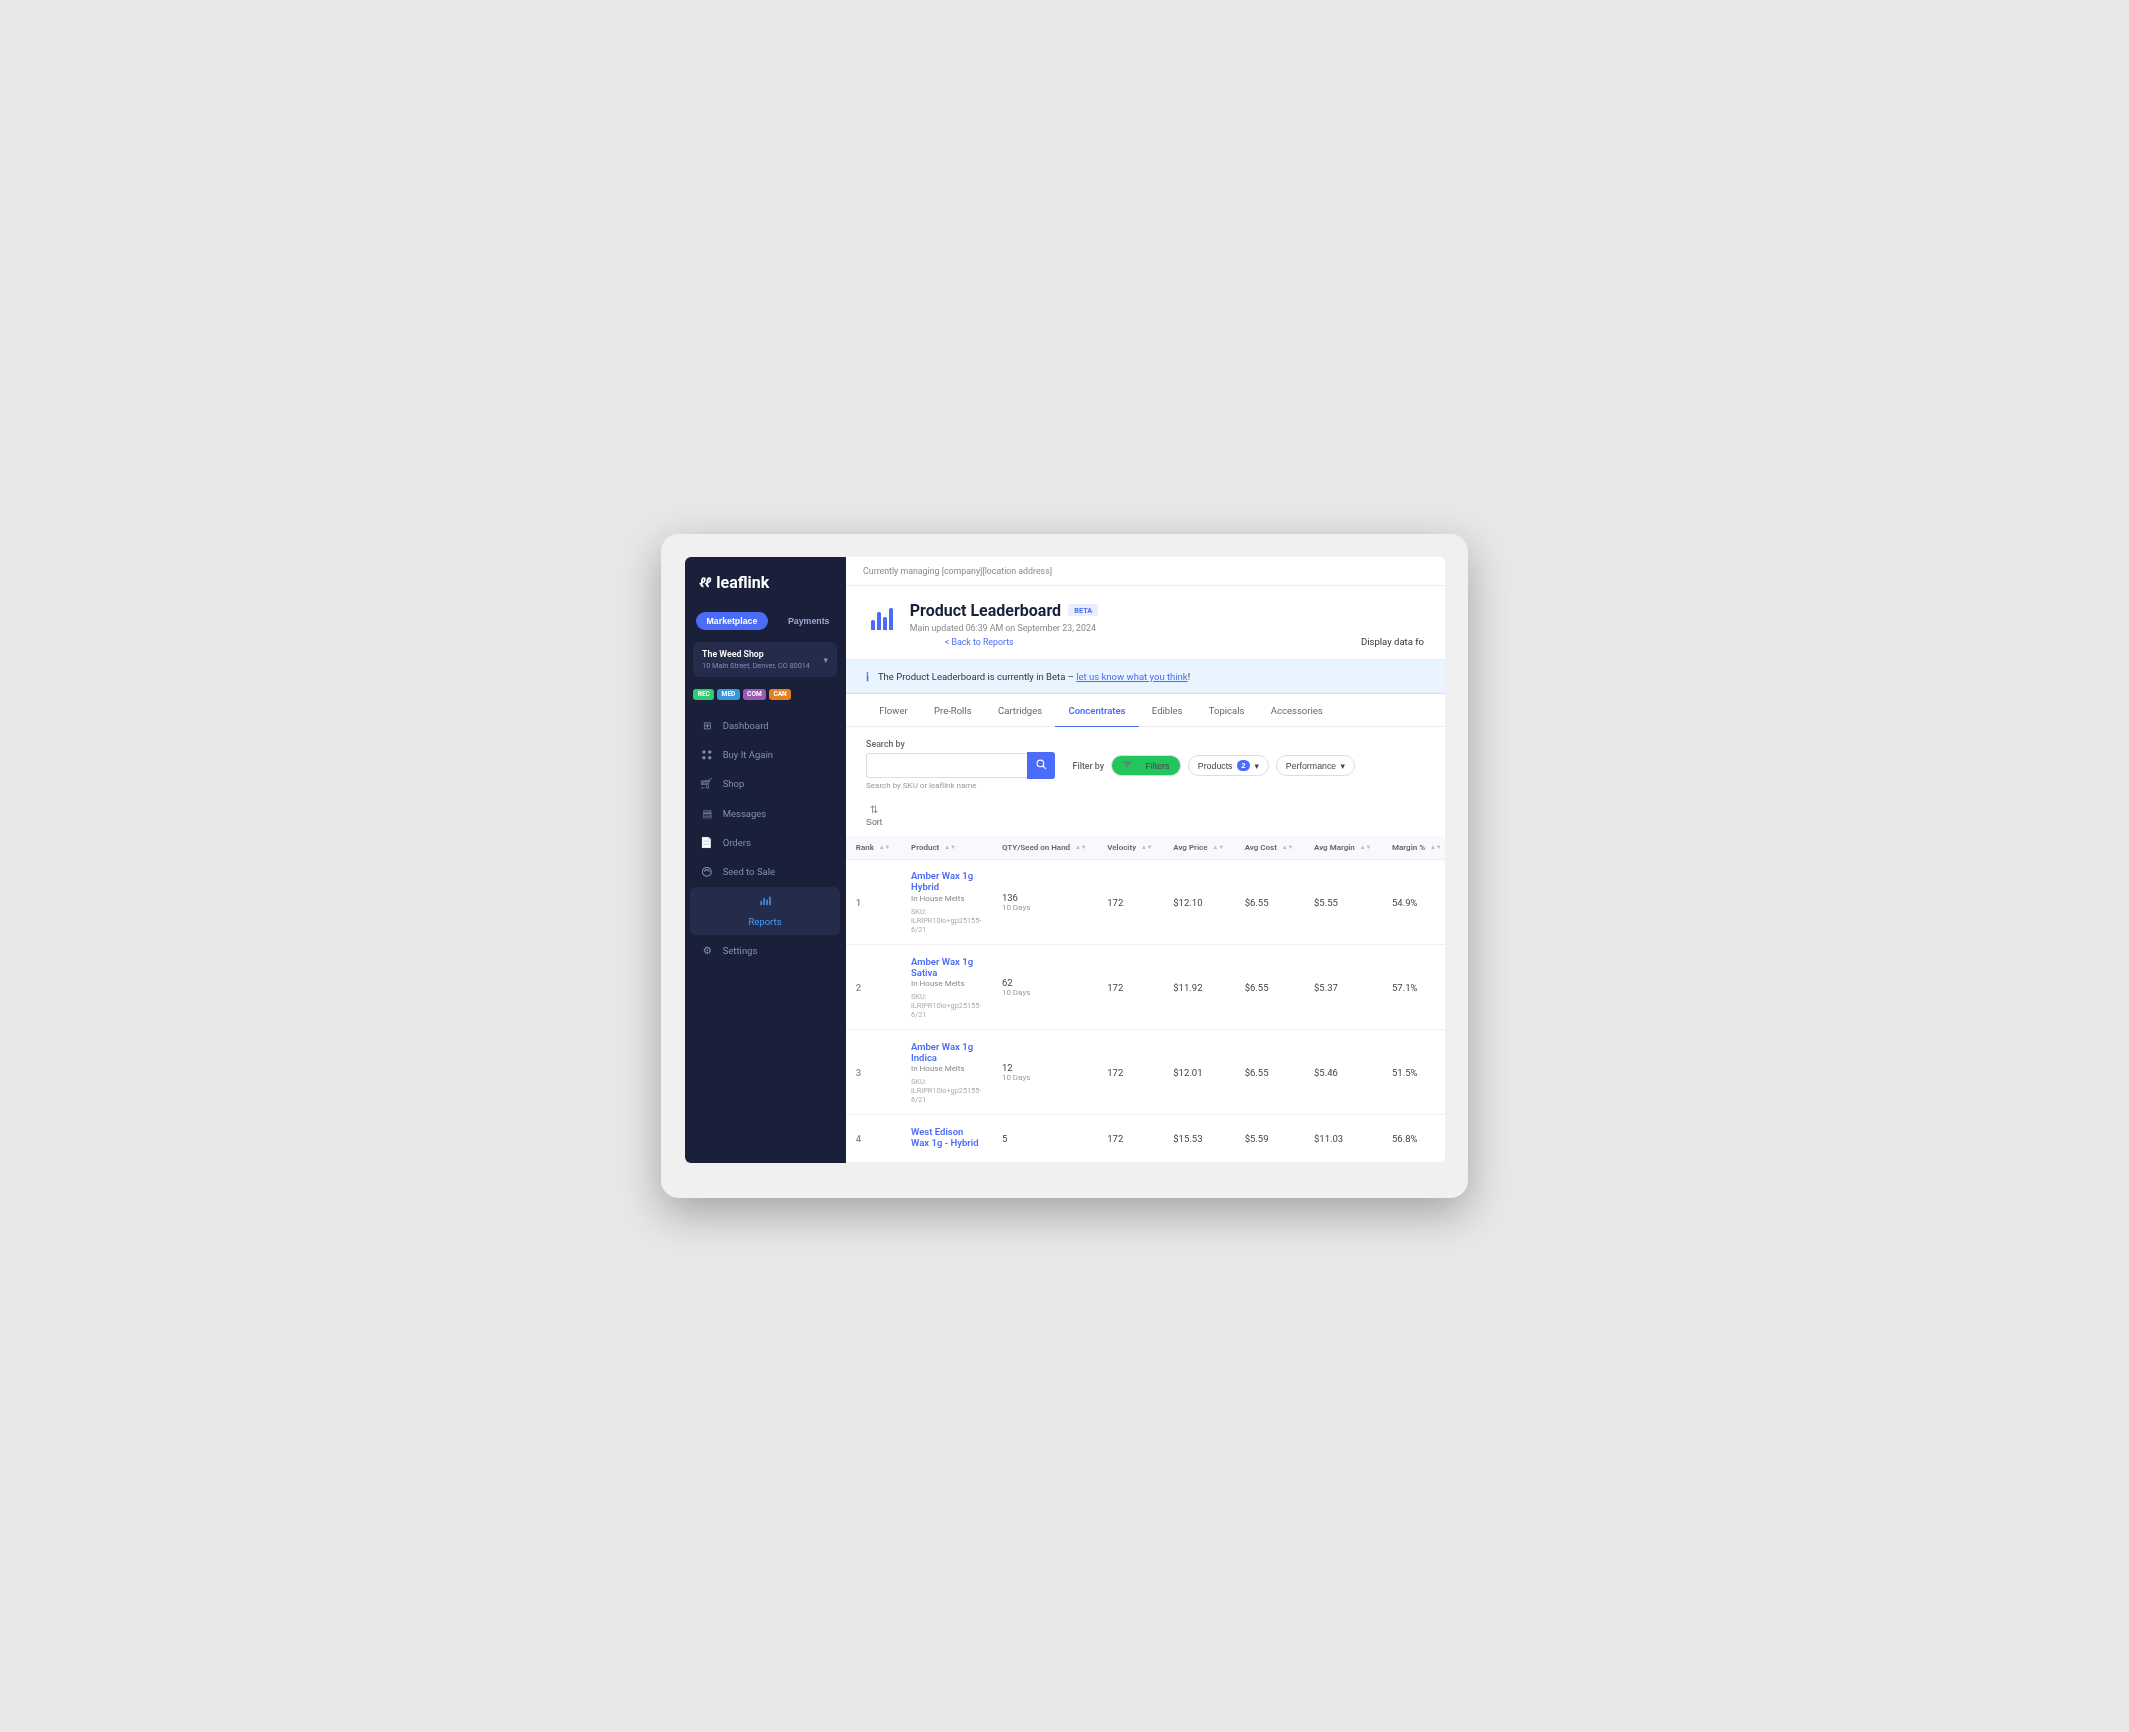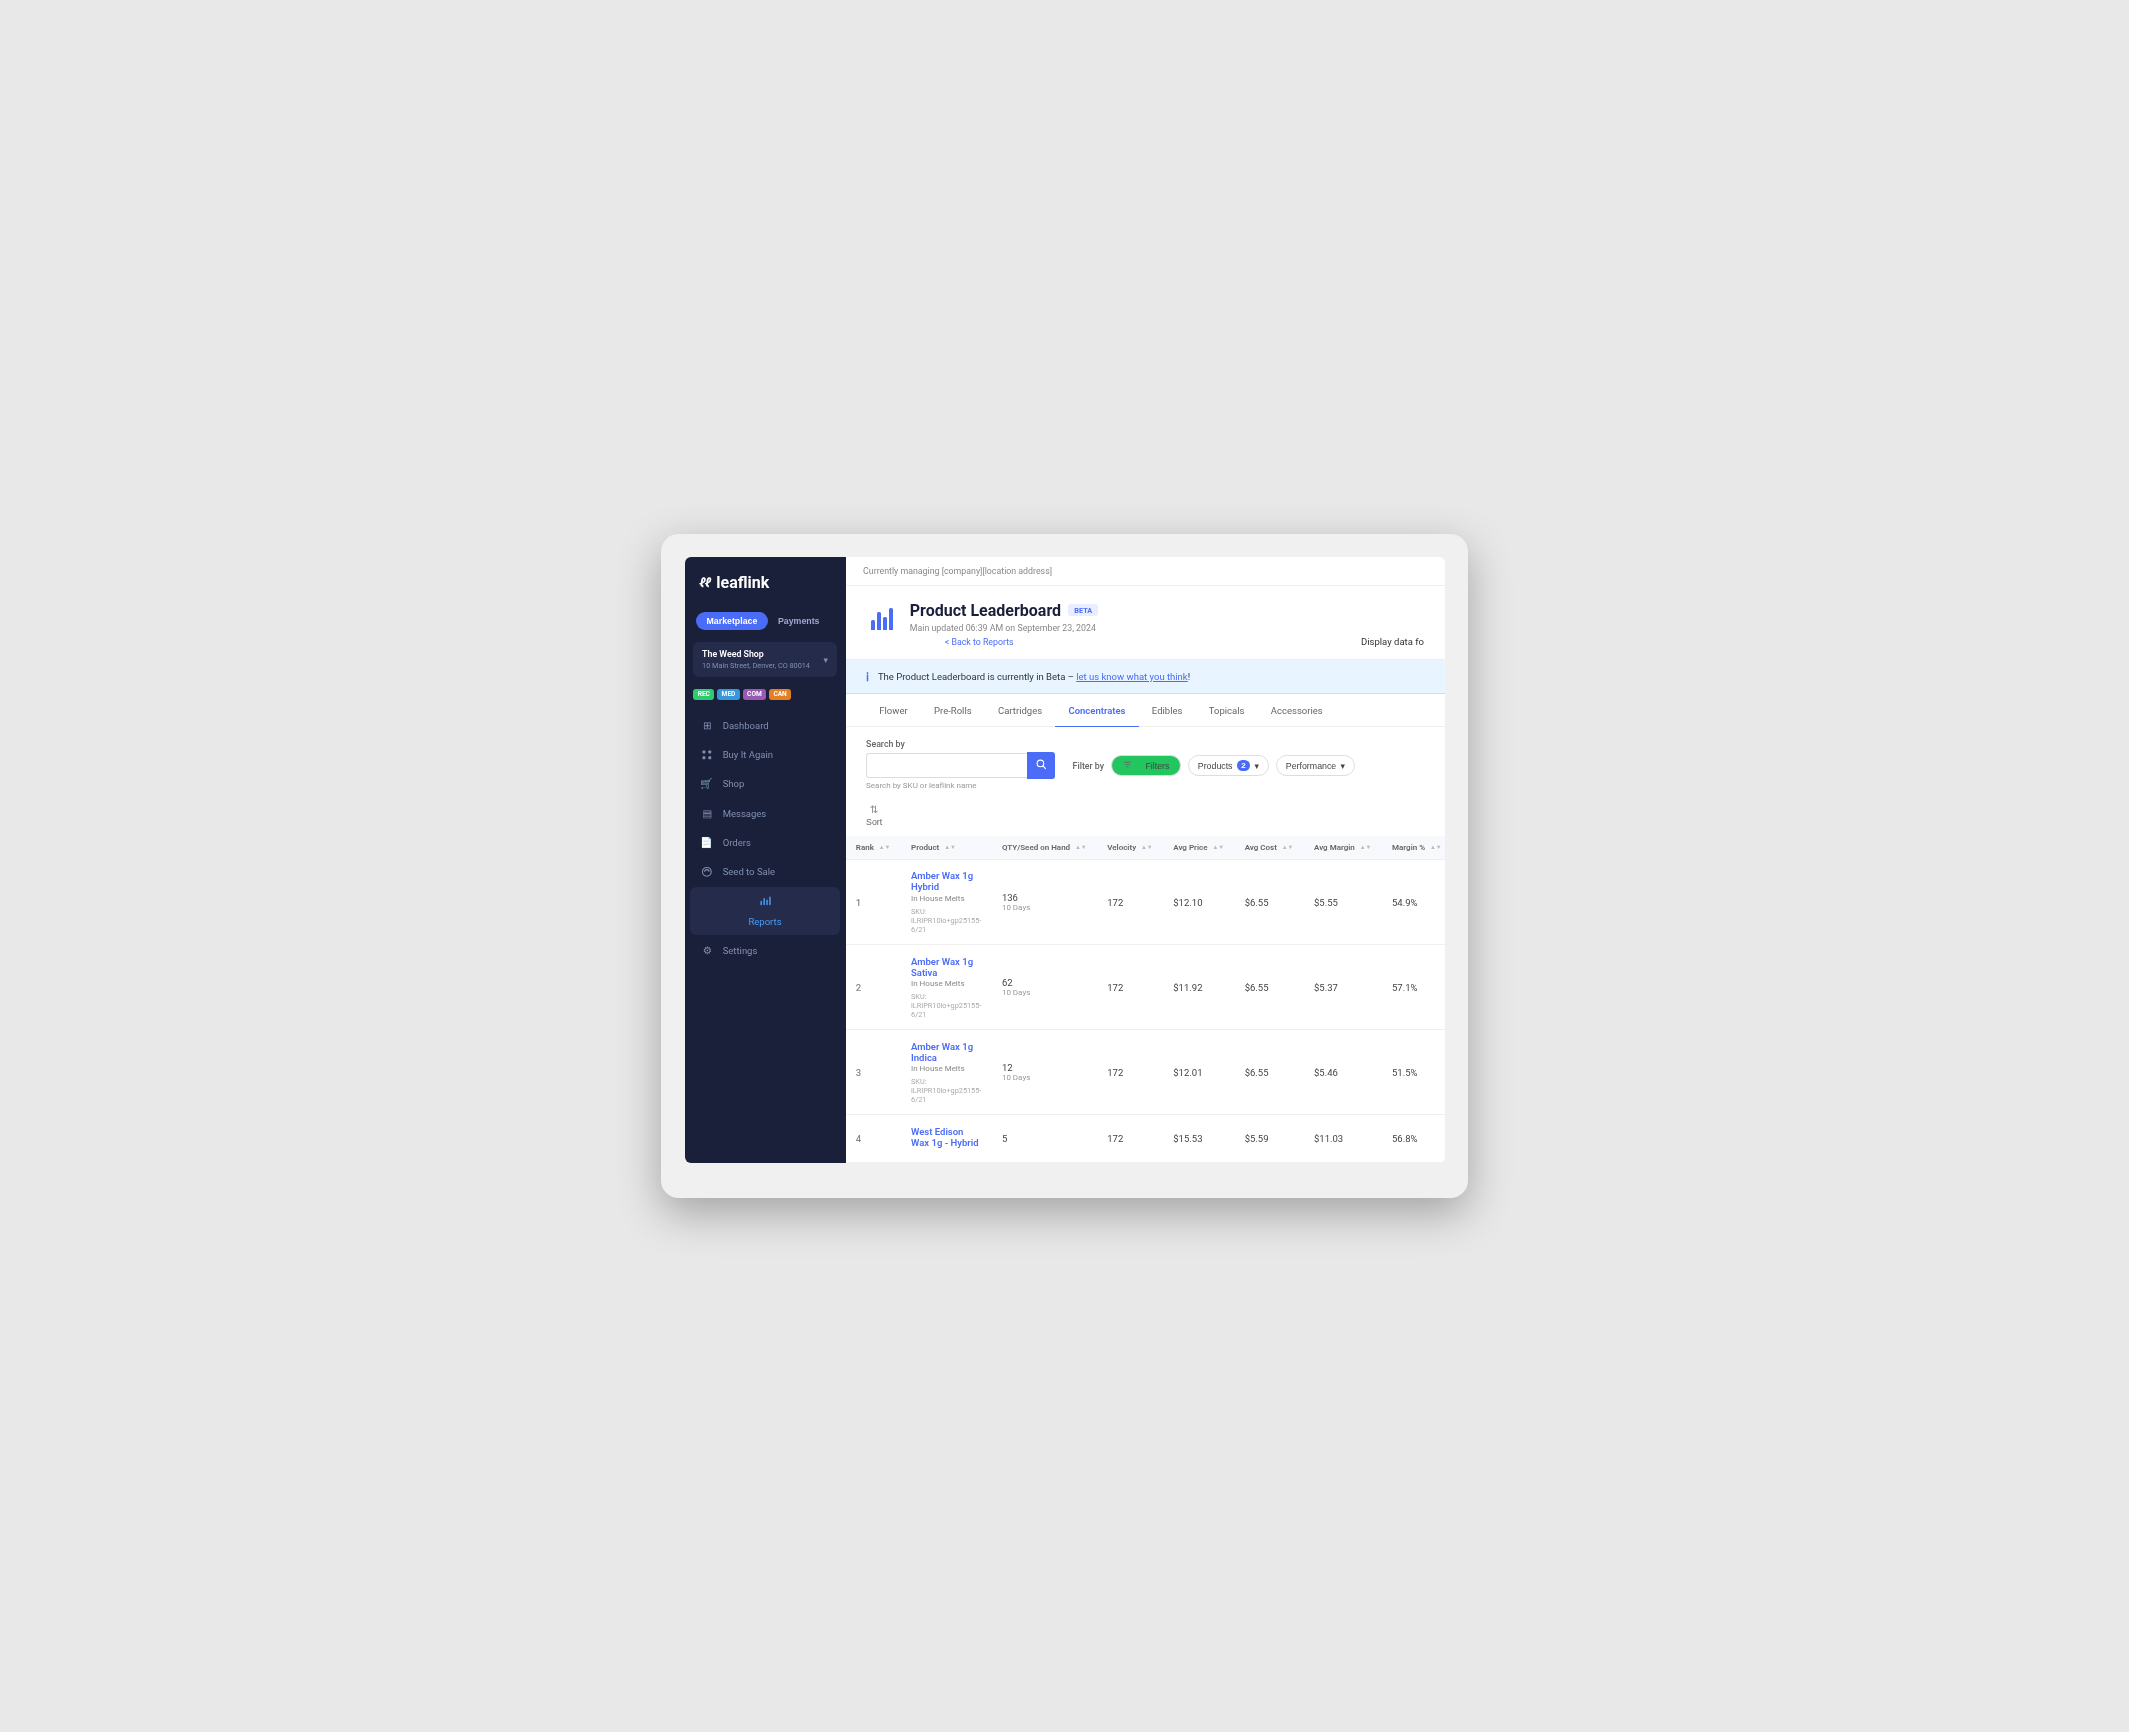--- a/index.html
+++ b/index.html
@@ -47,21 +47,21 @@
       color: #fff;
       font-size: 16px;
       font-weight: 700;
       display: flex;
       align-items: center;
       gap: 5.9px;
     }
     .sidebar-nav-top {
       padding: 5.9px 11.7px 11.7px;
       display: flex;
-      gap: 0;
+      gap: 10px;
       align-items: flex-end;
     }
     .nav-pill {
       padding: 4.4px 10.3px;
       border-radius: 14.7px;
       font-size: 8.8px;
       font-weight: 600;
       cursor: pointer;
       border: none;
     }

